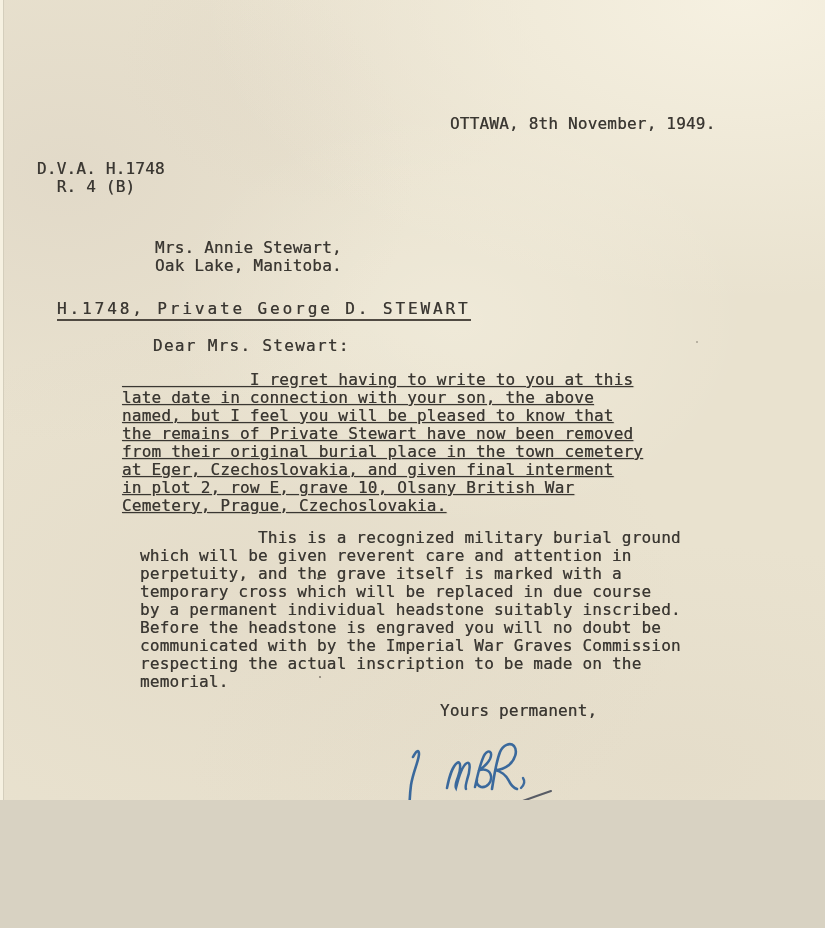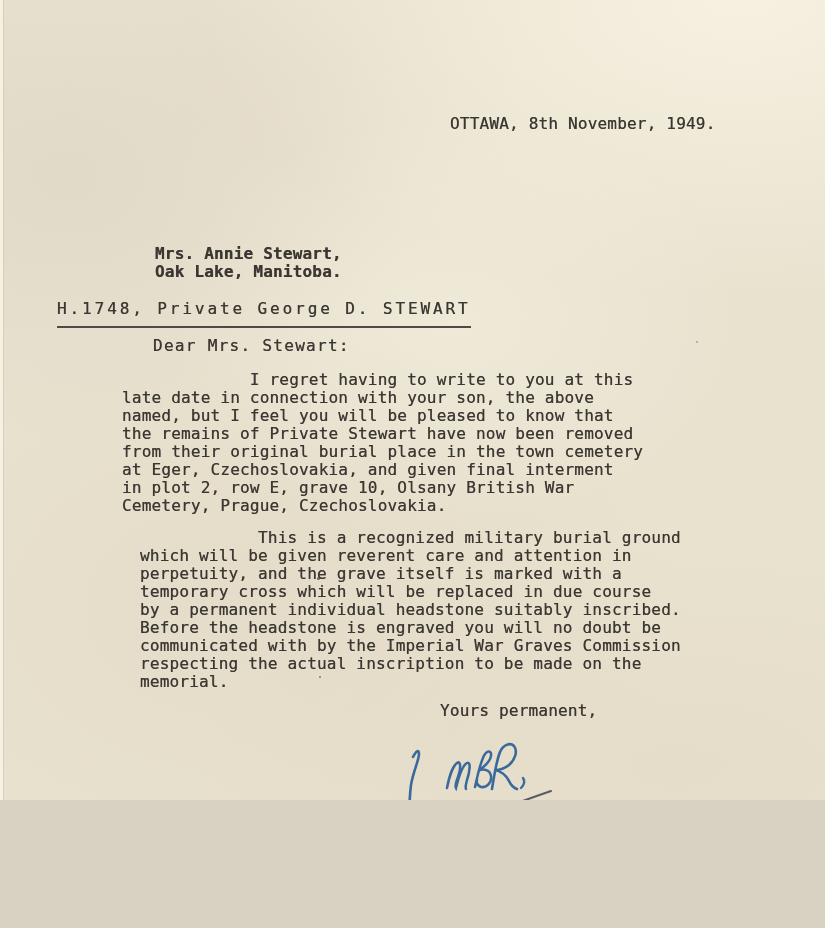--- a/index.html
+++ b/index.html
@@ -26,46 +26,48 @@
   .tw{
     position:absolute;
     font-size:16px;line-height:18px;
     letter-spacing:0.2px;
     white-space:pre;
     color:#3a3732;
     text-shadow:0.3px 0.4px 0.6px rgba(56,52,46,0.55), -0.2px -0.2px 0.5px rgba(56,52,46,0.28);
   }
   .dateline{left:450px;top:115px;}
   .refblock{left:37px;top:160px;}
-  .address{left:155px;top:245px;font-weight:bold;}
+  .address{left:155px;top:239px;}
   .subject{
     left:57px;top:300px;
     letter-spacing:2.9px;
-    padding-bottom:8px;
+    padding-bottom:1px;
     border-bottom:2px solid rgba(62,57,50,0.9);
   }
   .salutation{left:153px;top:337px;letter-spacing:1.3px;text-align:right;}
-  .para1{left:122px;top:371px;}
+  .para1{left:122px;top:371px;text-decoration:underline;}
   .para2{left:122px;top:529px;margin-left:18px;}
   .closing{left:440px;top:702px;}
   .sigblock{left:438px;top:792px;}
   .sig-svg{position:absolute;left:0;top:0;width:825px;height:928px;pointer-events:none;}
   .speck{position:absolute;border-radius:50%;background:rgba(60,55,48,0.75);}
   .speck1{left:317px;top:577px;width:3px;height:3px;}
   .speck2{left:319px;top:676px;width:2px;height:2px;opacity:.8;}
   .speck3{left:696px;top:341px;width:2px;height:2px;opacity:.5;}
 </style>
 </head>
 <body>
 
 <div class="page">
   <div class="edge-left"></div>
 
   <div class="tw dateline">OTTAWA, 8th November, 1949.</div>
 
+  <div class="tw refblock">D.V.A. H.1748
+  R. 4 (B)</div>
 
   <div class="tw address">Mrs. Annie Stewart,
 Oak Lake, Manitoba.</div>
 
   <div class="tw subject">H.1748, Private George D. STEWART</div>
 
   <div class="tw salutation">Dear Mrs. Stewart:</div>
 
   <div class="tw para1">             I regret having to write to you at this
 late date in connection with your son, the above

